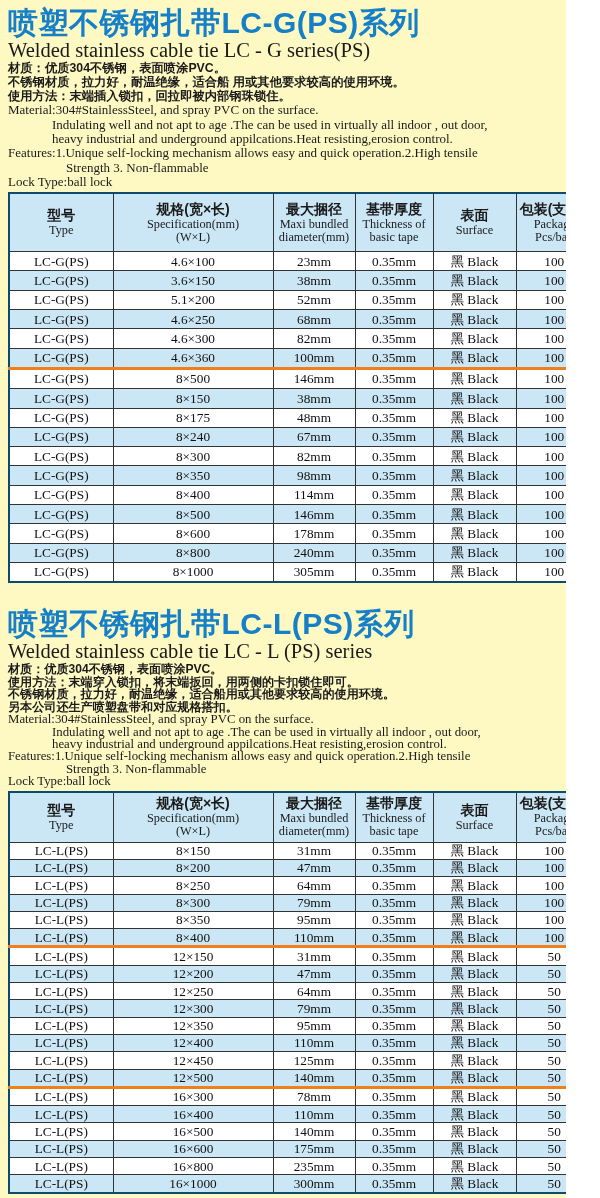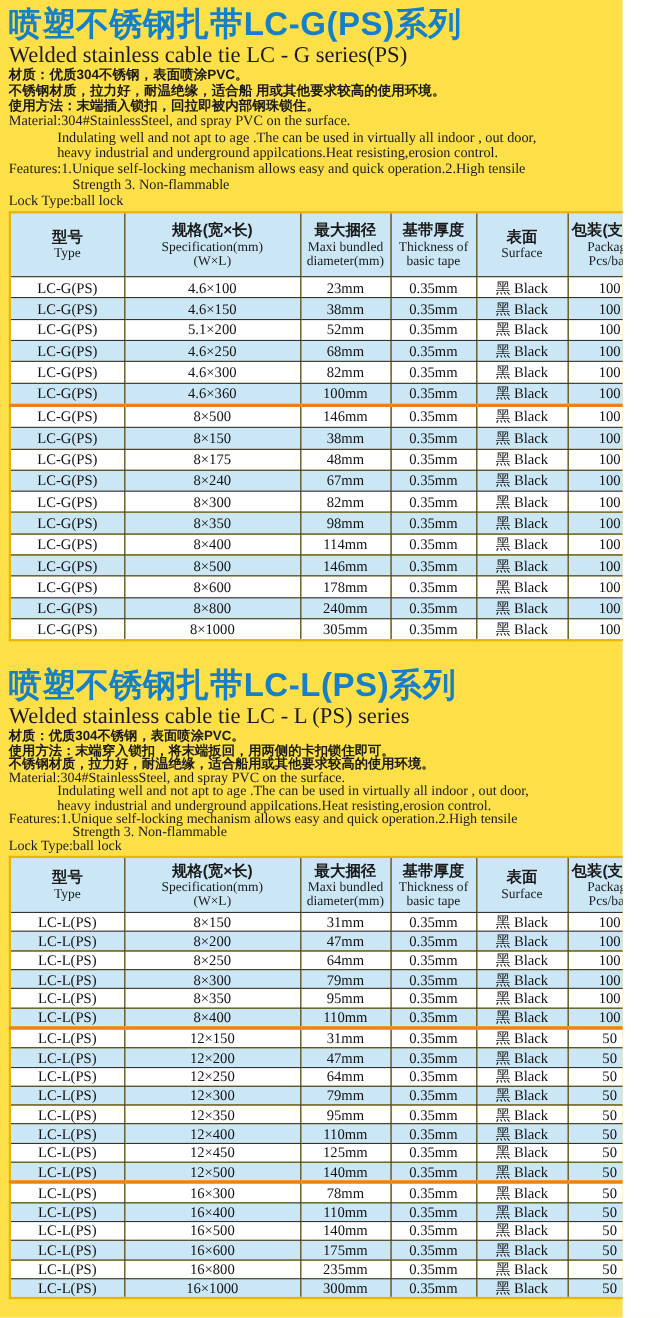--- a/index.html
+++ b/index.html
@@ -5,21 +5,21 @@
   :root{
     --title_blue:#1580c8;
     --row_blue:#cbe7f6;
     --orange_line:#ee7f1b;
     --border_dark:#333333;
     --ink:#1a1a1a;
   }
   html,body{margin:0;padding:0;background:#ffffff;}
   .page{
     width:566px;height:1198px;box-sizing:border-box;
-    padding:6px 8px 0 8px;overflow:hidden;background:#fde047;
+    padding:6px 8px 0 8px;overflow:hidden;background:#fef9c3;
     font-family:"Liberation Serif",serif;color:var(--ink);
   }
   .title-cn{
     margin:0;font-family:"Liberation Sans",sans-serif;font-weight:bold;
     font-size:30px;line-height:33px;color:var(--title_blue);letter-spacing:0.5px;
     white-space:nowrap;
   }
   .title-en{
     margin:0 0 1px 0;font-family:"Liberation Serif",serif;font-weight:normal;
     font-size:20.5px;line-height:22px;color:var(--ink);white-space:nowrap;
@@ -33,21 +33,21 @@
     color:var(--ink);white-space:nowrap;
   }
   .desc-en[data-indent="1"]{padding-left:44px;}
   .desc-en[data-indent="2"]{padding-left:58px;}
   .sec2{margin-top:24px;}
   .sec2 .desc-cn{line-height:12.5px;font-size:12.1px;}
   .sec2 .desc-en{line-height:12.4px;font-size:12.8px;}
 
   table.spec-table{
     border-collapse:collapse;table-layout:fixed;width:584px;
-    margin-top:3px;border:2px solid #eab308;
+    margin-top:3px;border:2px solid #0c4a6e;
   }
   .spec-table th,.spec-table td{
     border:1px solid var(--border_dark);overflow:hidden;
   }
   .spec-table th{
     background:var(--row_blue);vertical-align:middle;text-align:center;
     padding:2px 0 3px 0;
   }
   .t1 th{height:52px;}
   .t2 th{height:44px;}
@@ -147,21 +147,21 @@
             <td>LC-G(PS)</td>
             <td>4.6×100</td>
             <td>23mm</td>
             <td>0.35mm</td>
             <td>黑 Black</td>
             <td>100</td>
           </tr>
 
           <tr class="data-row row-blue">
             <td>LC-G(PS)</td>
-            <td>4.6×150</td>
+            <td>3.6×150</td>
             <td>38mm</td>
             <td>0.35mm</td>
             <td>黑 Black</td>
             <td>100</td>
           </tr>
 
           <tr class="data-row row-white">
             <td>LC-G(PS)</td>
             <td>5.1×200</td>
             <td>52mm</td>
@@ -300,20 +300,21 @@
     </table>
   </section>
 
   <section class="sec2">
     <h1 class="title-cn">喷塑不锈钢扎带LC-L(PS)系列</h1>
     <h2 class="title-en">Welded stainless cable tie LC - L (PS) series</h2>
     <div>
       <div class="desc-cn">材质：优质304不锈钢，表面喷涂PVC。</div>
         <div class="desc-cn">使用方法：末端穿入锁扣，将末端扳回，用两侧的卡扣锁住即可。</div>
         <div class="desc-cn">不锈钢材质，拉力好，耐温绝缘，适合船用或其他要求较高的使用环境。</div>
+        <div class="desc-cn">另本公司还生产喷塑盘带和对应规格搭扣。</div>
     </div>
     <div>
       <div class="desc-en">Material:304#StainlessSteel, and spray PVC on the surface.</div>
         <div class="desc-en" data-indent="1">Indulating well and not apt to age .The can be used in virtually all indoor , out door,</div>
         <div class="desc-en" data-indent="1">heavy industrial and underground appilcations.Heat resisting,erosion control.</div>
         <div class="desc-en">Features:1.Unique self-locking mechanism allows easy and quick operation.2.High tensile</div>
         <div class="desc-en" data-indent="2">Strength 3. Non-flammable</div>
         <div class="desc-en">Lock Type:ball lock</div>
     </div>
     <table class="spec-table t2">

